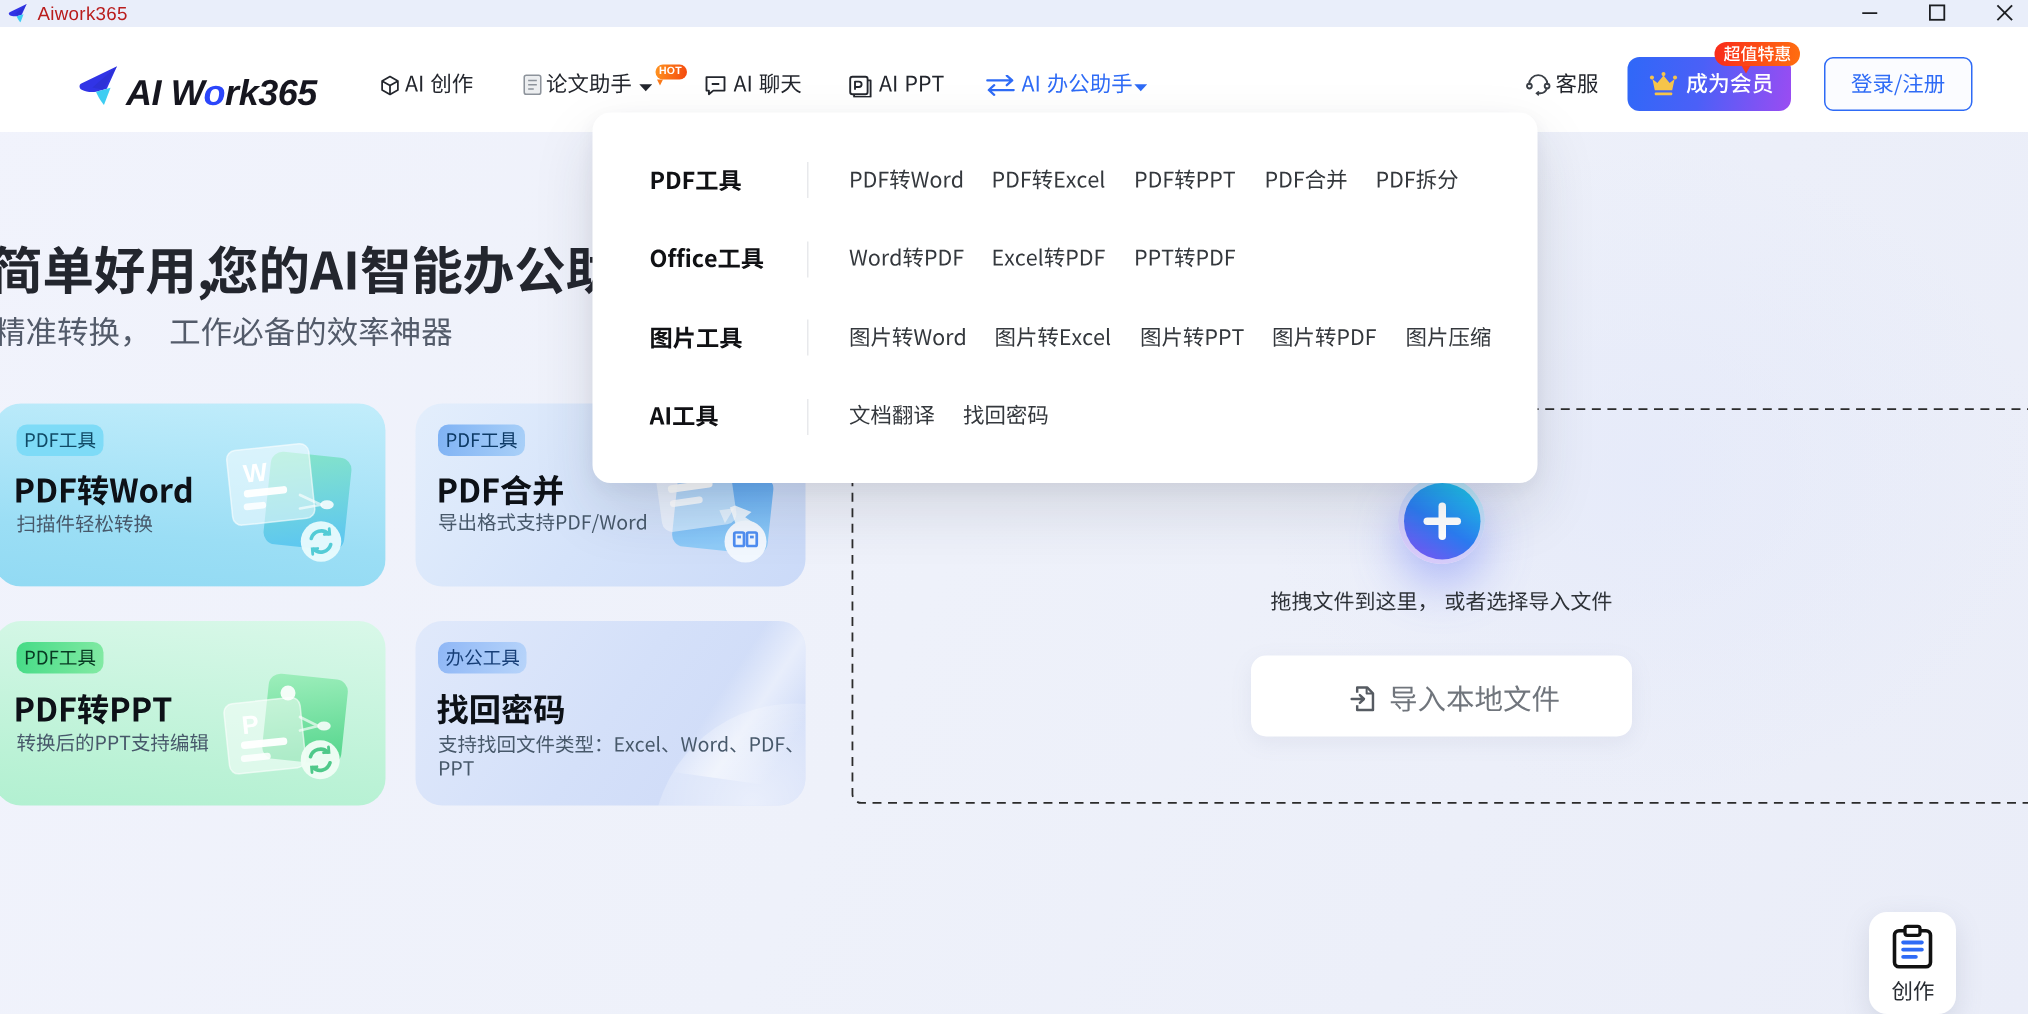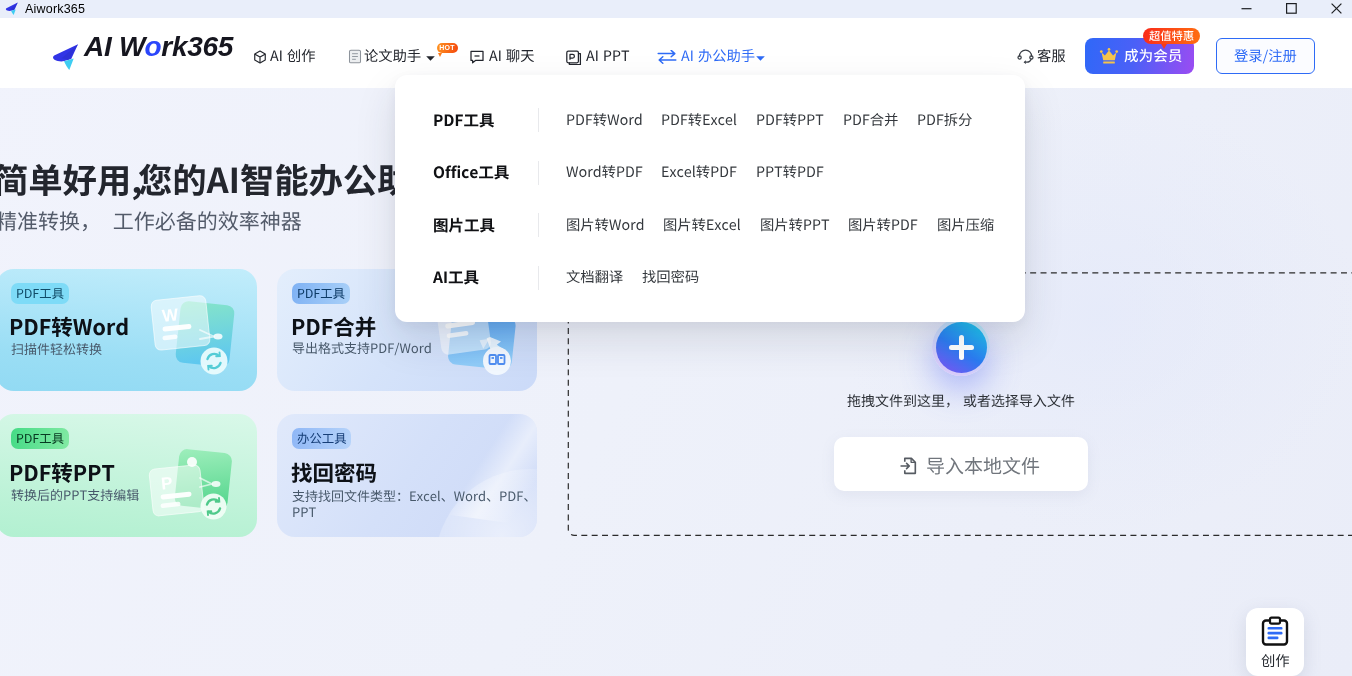--- a/index.html
+++ b/index.html
@@ -1,21 +1,21 @@
 <!DOCTYPE html>
 <html><head><meta charset="utf-8"><style>
 *{margin:0;padding:0;box-sizing:border-box}
 html,body{width:1352px;height:676px;overflow:hidden}
 body{font-family:"Liberation Sans",sans-serif;position:relative;
 background:linear-gradient(115deg,#f1f3fc 0%,#eef1fa 48%,#eaedf8 100%);}
 .abs{position:absolute}
 .titlebar{position:absolute;left:0;top:0;width:1352px;height:18px;background:#e9eefa;}
-.tb-name{position:absolute;left:25px;top:2px;font-size:12.5px;color:#000000;letter-spacing:.2px}
+.tb-name{position:absolute;left:25px;top:2px;font-size:12.5px;color:#b91c1c;letter-spacing:.2px}
 .nav{position:absolute;left:0;top:18px;width:1352px;height:70px;background:#fff;z-index:30}
-.logo-text{position:absolute;left:84px;top:31px;font-size:28px;font-weight:bold;font-style:italic;
+.logo-text{position:absolute;left:84px;top:49px;font-size:24px;font-weight:bold;font-style:italic;
 color:#16161f;letter-spacing:-0.3px;font-family:"Liberation Sans",sans-serif}
 .logo-text .o{color:#2b46fb}
 .vip{position:absolute;left:1085px;top:38px;width:109px;height:36px;border-radius:8px;
 background:linear-gradient(100deg,#2f68f8 0%,#4b60f7 45%,#9b4cf2 100%);}
 .deal{position:absolute;left:1143px;top:28px;width:57px;height:15.5px;border-radius:8px;
 background:linear-gradient(95deg,#f92b1b,#ff6e10);z-index:35}
 .deal-tail{position:absolute;left:1160px;top:42px;width:0;height:0;border-left:4px solid transparent;
 border-right:4px solid transparent;border-top:7px solid #f93a18;z-index:34}
 .login{position:absolute;left:1216px;top:38px;width:99px;height:36px;border-radius:6px;
 border:1px solid #2e6bf6;background:#fbfcff}

